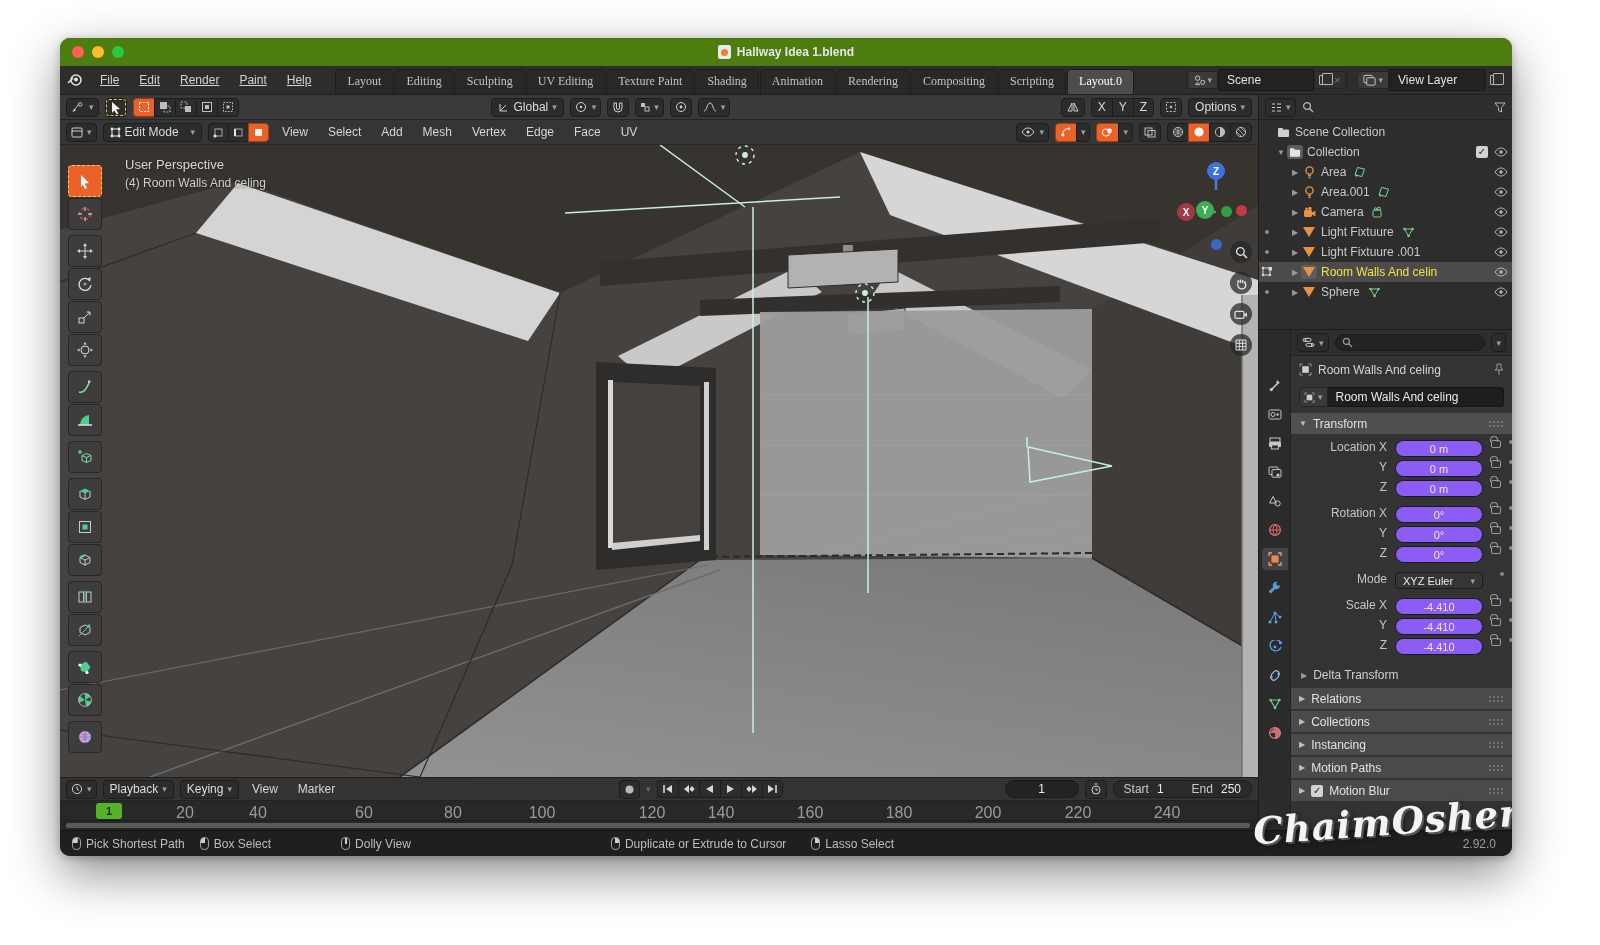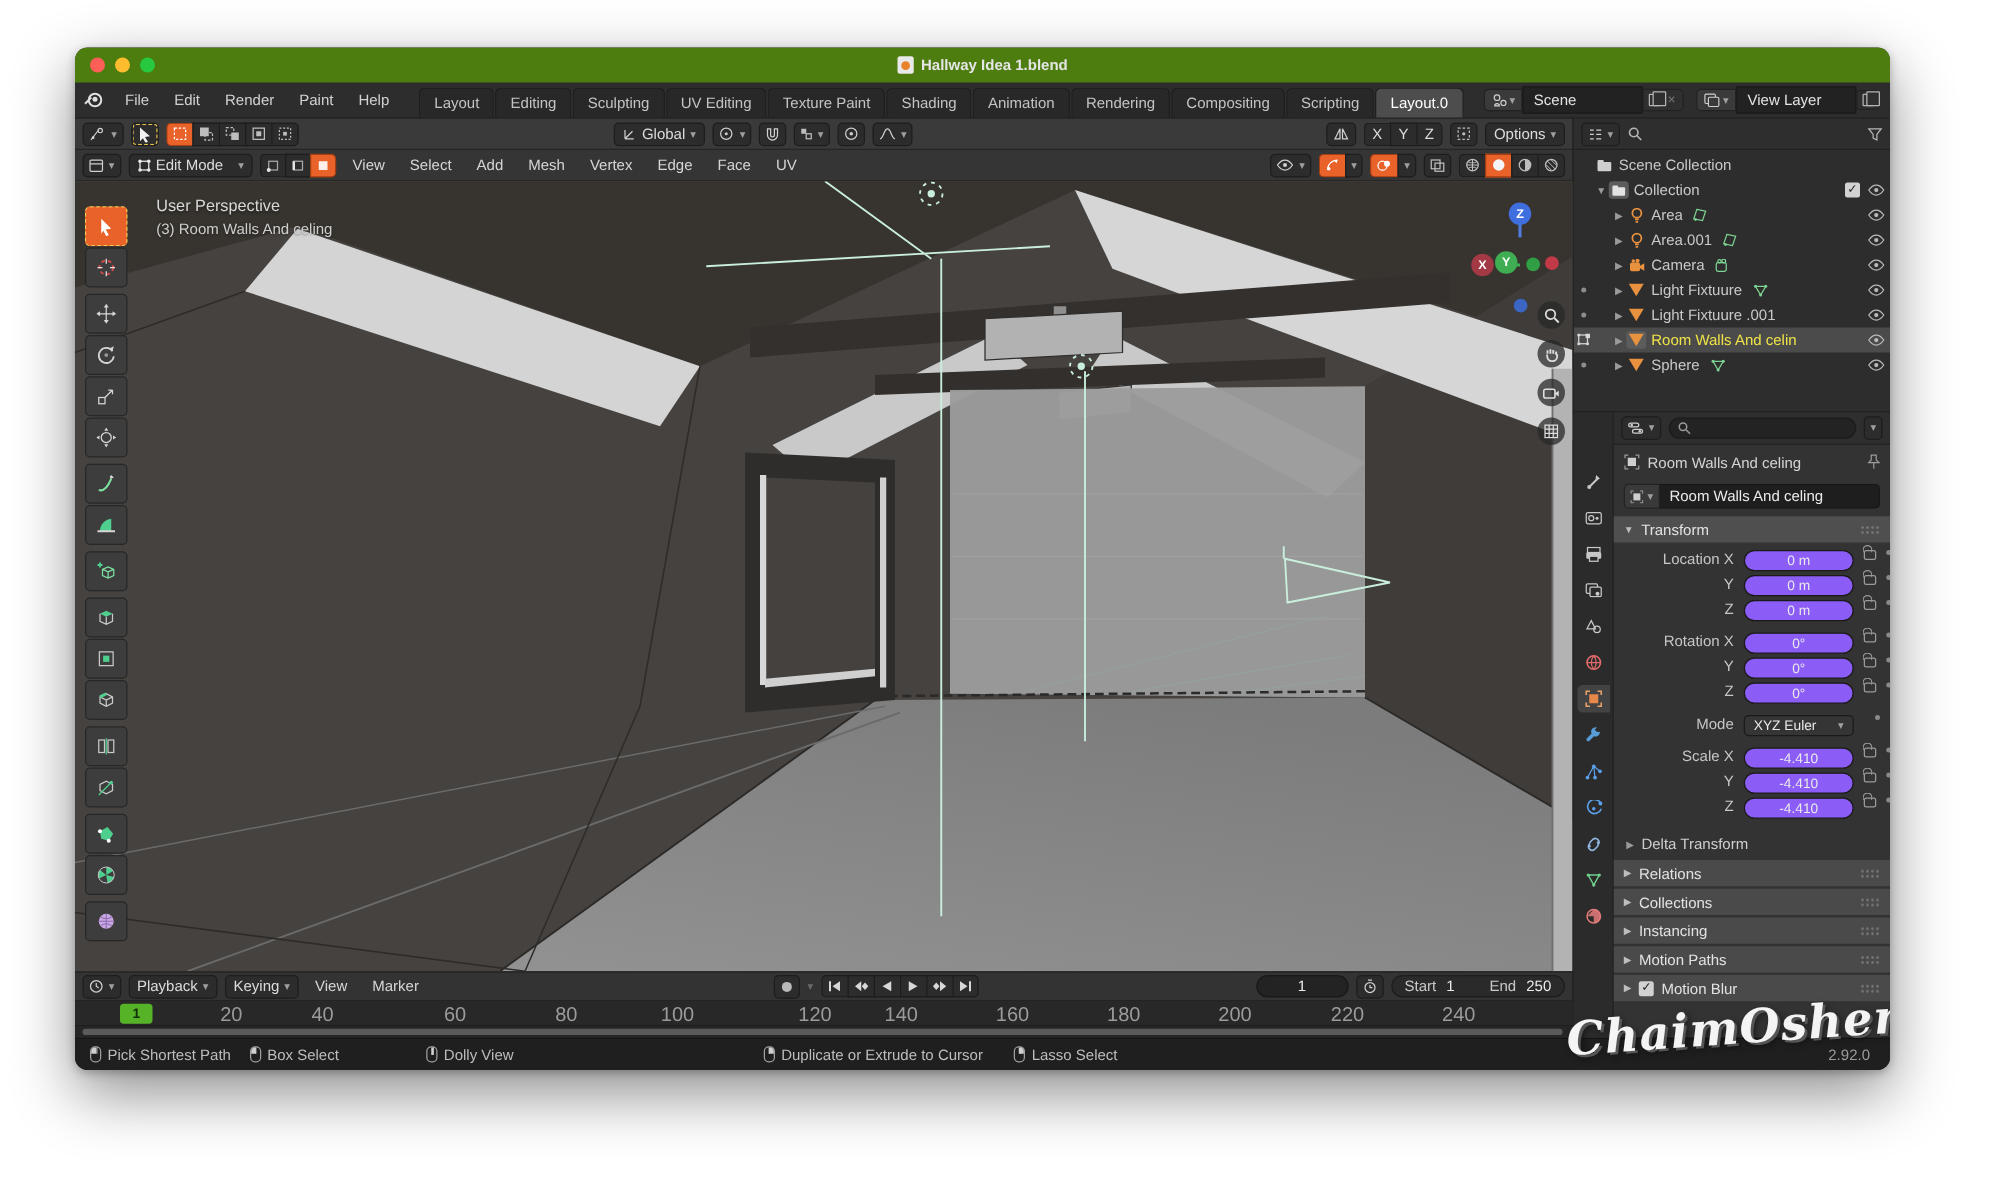--- a/index.html
+++ b/index.html
@@ -12,22 +12,22 @@
   
   .titlebar { height:28px; background:#4d7c0f; display:flex; align-items:center; position:relative; flex:0 0 auto; }
   .lights { position:absolute; left:12px; top:8px; display:flex; gap:8px; }
   .light { width:12px; height:12px; border-radius:50%; }
   .title { margin:0 auto; color:#e6e6e6; font-weight:bold; font-size:12px; display:flex; align-items:center; gap:6px; }
   .fileicon { width:13px; height:14px; background:#e9e9e9; border-radius:2px; position:relative; display:inline-block; }
   .fileicon::after { content:""; position:absolute; left:3px; top:4px; width:7px; height:7px; border-radius:50%; background:#e8832c; }
   
   .topbar { height:29px; background:#2d2d2d; border-bottom:1px solid #1f1f1f; display:flex; align-items:stretch; flex:0 0 auto; }
   .blogo { width:30px; display:flex; align-items:center; justify-content:center; }
-  .menu-item { padding:0 10px; display:flex; align-items:center; color:#d2d2d2; cursor:default; }
-  .tabs { display:flex; align-items:flex-end; margin-left:14px; }
+  .menu-item { padding:0 10px; display:flex; align-items:center; color:#d2d2d2; cursor:default;text-decoration:underline; }
+  .tabs { display:flex; align-items:flex-end; margin-left:14px;font-family:Liberation Serif, serif; }
   .tab { padding:4px 11px 5px; background:#282828; color:#c3c3c3; border:1px solid #1e1e1e; border-bottom:none;
          border-radius:5px 5px 0 0; margin-right:1px; white-space:nowrap; }
   .tab.active { background:#4d4d4d; color:#ffffff; }
   .idblock { display:flex; align-items:center; gap:0; margin-left:10px; }
   .idbtn { background:#3a3a3a; border:1px solid #222; border-radius:4px 0 0 4px; padding:2px 5px; display:flex; align-items:center; gap:2px; }
   .idfield { background:#222222; border:1px solid #1a1a1a; padding:3px 8px; min-width:96px; color:#e3e3e3; }
   .idtools { background:#2f2f2f; border:1px solid #222; border-radius:0 4px 4px 0; padding:2px 4px; display:flex; gap:4px; align-items:center; }
   .caret { font-size:9px; color:#9f9f9f; }
   .copyic { width:9px; height:10px; border:1px solid #b5b5b5; border-radius:1px; position:relative; display:inline-block; }
   .copyic::after { content:""; position:absolute; left:2px; top:-3px; width:9px; height:10px; border:1px solid #b5b5b5; border-radius:1px; background:#2f2f2f; }
@@ -478,21 +478,21 @@
               <path d="M808 152V448"></path>
               <circle cx="805" cy="148" r="9" stroke-dasharray="3 4"></circle>
                 <circle cx="805" cy="148" r="2.2" fill="#c9efdc"></circle>
               <path d="M967 292v10"></path>
               <polygon points="968,302 1052,321 970,337"></polygon>
             </g>
           </svg>
 
           <div class="overlaytext">
             <div>User Perspective</div>
-            <div class="l2">(3) Room Walls And celing</div>
+            <div class="l2">(4) Room Walls And celing</div>
           </div>
 
           <div class="vtoolbar">
             <div class="tool active">
                 <svg width="14" height="15" viewBox="0 0 14 15">
                   <path d="M3 1l8 8-4.4.6L9 14l-2 .9-2.3-4.3L3 13z" fill="#fff"></path>
                 </svg>
               </div>
             <div class="tool">
                 <svg width="16" height="16" viewBox="0 0 16 16">

